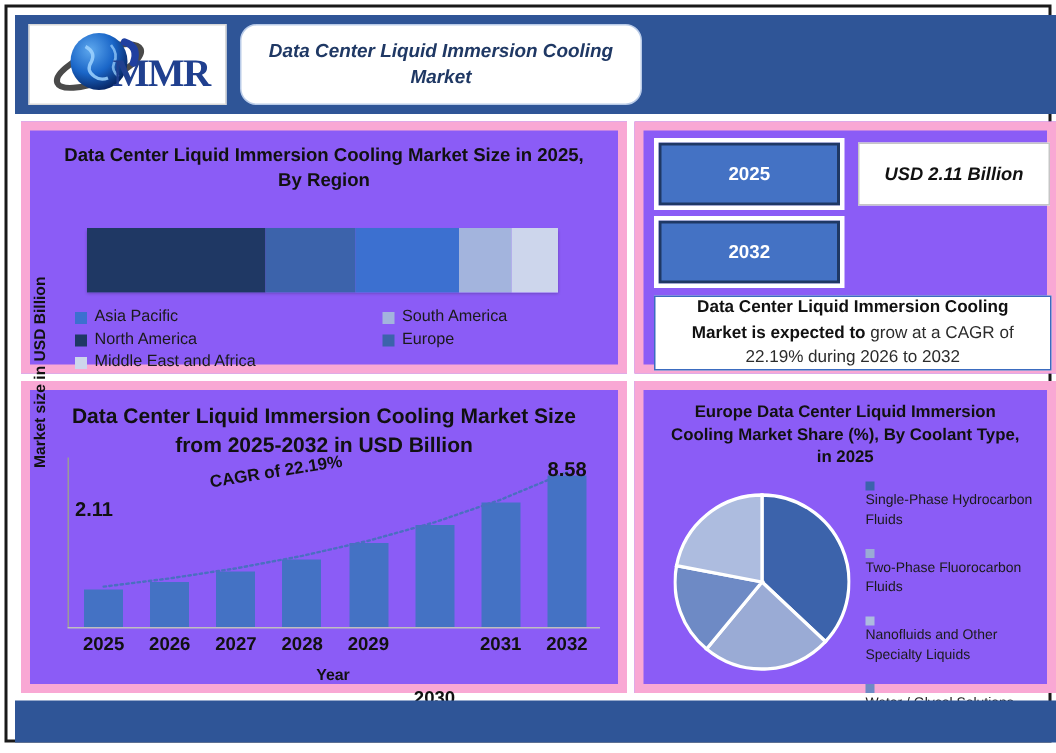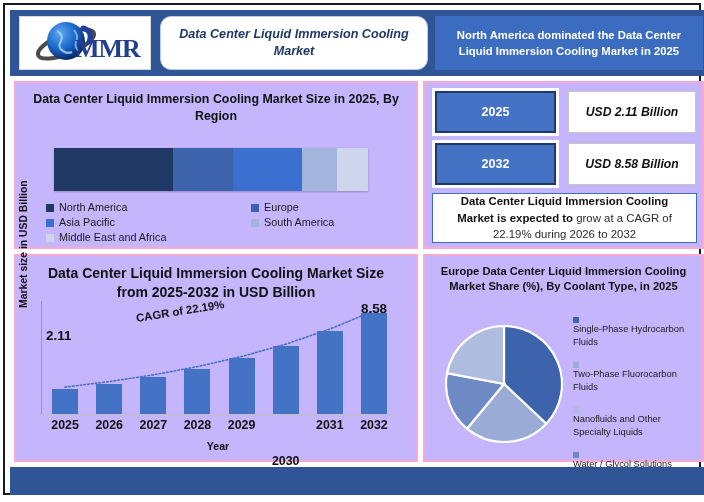--- a/index.html
+++ b/index.html
@@ -42,21 +42,21 @@
   .header-note{
     position:absolute;left:425px;top:6px;width:268px;height:54px;
     background:#3b6cc0;box-sizing:border-box;
     display:flex;align-items:center;justify-content:center;padding:0 6px;
   }
   .header-note span{
     font-weight:bold;font-size:11.3px;color:#ffffff;text-align:center;line-height:1.45;
   }
 
   
-  .panel{position:absolute;background:#c4b5fd;border:2px solid #f9a8d4;box-sizing:border-box;}
+  .panel{position:absolute;background:#8b5cf6;border:6px solid #f9a8d4;box-sizing:border-box;}
   #panel-region{left:9px;top:76px;width:404px;height:168px;}
   #panel-chart{left:9px;top:249px;width:404px;height:208px;}
   #panel-kpi{left:418px;top:76px;width:281px;height:168px;}
   #panel-pie{left:418px;top:249px;width:281px;height:208px;}
 
   .footer-bar{
     position:absolute;left:5px;top:462px;width:694px;height:28px;background:#2f5597;
   }
 
   .p-title{
@@ -156,57 +156,54 @@
             <path d="M62 10 q10 3 6 14" fill="none" stroke="#1f3fa0" stroke-width="5" stroke-linecap="round"></path>
           </svg>
           <div class="logo-text">MMR</div>
         </div>
       </div>
 
       <div class="title-box">
         <span>Data Center Liquid Immersion Cooling Market</span>
       </div>
 
-      <div class="header-note">
-        <span>North America dominated the Data Center Liquid Immersion Cooling Market  in 2025</span>
-      </div>
     </div>
 
     <div class="panel" id="panel-region">
       <div class="p-title">Data Center Liquid Immersion Cooling Market Size in 2025, By Region</div>
 
       <div class="stack-wrap">
         <div class="stack" id="stack">
             <div class="seg" style="width: 38%; background: rgb(31, 56, 100);"></div>
             <div class="seg" style="width: 19%; background: rgb(60, 99, 171);"></div>
             <div class="seg" style="width: 22%; background: rgb(60, 112, 208);"></div>
             <div class="seg" style="width: 11%; background: rgb(163, 180, 221);"></div>
             <div class="seg" style="width: 10%; background: rgb(205, 214, 236);"></div>
           </div>
       </div>
 
       <div class="legend">
         <div class="legend-row">
           <div class="legend-item c1">
+            <span class="sw" style="background:#3c70d0"></span>
+            <span>Asia Pacific</span>
+          </div>
+          <div class="legend-item">
+            <span class="sw" style="background:#a3b4dd"></span>
+            <span>South America</span>
+          </div>
+        </div>
+        <div class="legend-row">
+          <div class="legend-item c1">
             <span class="sw" style="background:#1f3864"></span>
             <span>North America</span>
           </div>
           <div class="legend-item">
             <span class="sw" style="background:#3c63ab"></span>
             <span>Europe</span>
-          </div>
-        </div>
-        <div class="legend-row">
-          <div class="legend-item c1">
-            <span class="sw" style="background:#3c70d0"></span>
-            <span>Asia Pacific</span>
-          </div>
-          <div class="legend-item">
-            <span class="sw" style="background:#a3b4dd"></span>
-            <span>South America</span>
           </div>
         </div>
         <div class="legend-row">
           <div class="legend-item c1">
             <span class="sw" style="background:#cdd6ec"></span>
             <span>Middle East and Africa</span>
           </div>
         </div>
       </div>
     </div>
@@ -216,23 +213,20 @@
         <div class="year-box">
           <span>2025</span>
         </div>
         <div class="val-box">
           <span>USD 2.11 Billion</span>
         </div>
       </div>
       <div class="kpi-row" id="kpi2">
         <div class="year-box">
           <span>2032</span>
-        </div>
-        <div class="val-box">
-          <span>USD 8.58 Billion</span>
         </div>
       </div>
       <div class="cagr-box">
         <p>
           <b>Data Center Liquid Immersion Cooling Market is expected to </b><i>grow at a CAGR of 22.19% during 2026 to 2032</i>
         </p>
       </div>
     </div>
 
     <div class="panel" id="panel-chart">

